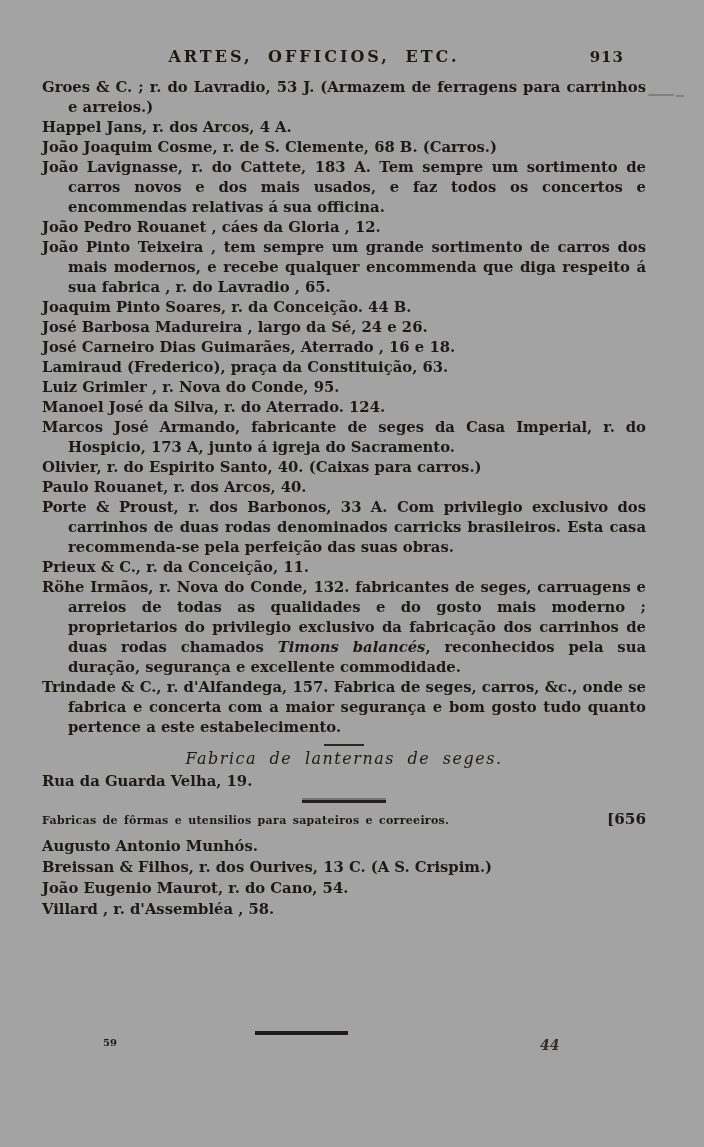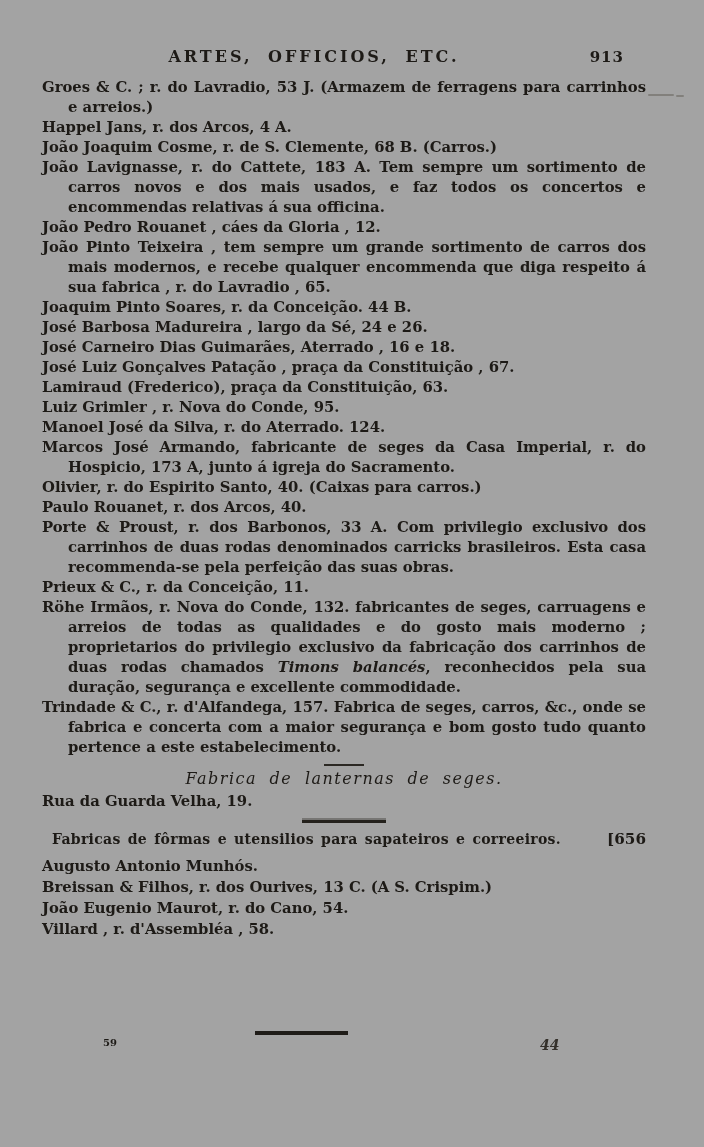--- a/index.html
+++ b/index.html
@@ -53,21 +53,21 @@
     margin:1px 0 3px 0;
     text-align:center;
     font-style:italic;font-size:16px;font-weight:normal;
     letter-spacing:1.5px;word-spacing:6px;
   }
   .formas-heading-row{
     display:flex;justify-content:space-between;align-items:baseline;
     margin:2px 0 8px 0;
   }
   .formas-heading{
-    font-weight:bold;font-size:14px;letter-spacing:.3px;word-spacing:2px;margin-left:10px;
+    font-weight:bold;font-size:11px;letter-spacing:.3px;word-spacing:2px;
   }
   .formas-ref{
     font-weight:bold;font-size:15.2px;
   }
   .spaced .entry{margin-bottom:1px !important;}
   
   .footer-rule{
     position:absolute;left:255px;top:1031px;width:93px;height:4px;
     background:#1f1c18;
   }
@@ -102,21 +102,20 @@
     <div class="entry-list">
         <p class="entry">Groes &amp; C. ; r. do Lavradio, 53 J. (Armazem de ferragens para carrinhos e arreios.)</p>
         <p class="entry">Happel Jans, r. dos Arcos, 4 A.</p>
         <p class="entry">João Joaquim Cosme, r. de S. Clemente, 68 B. (Carros.)</p>
         <p class="entry">João Lavignasse, r. do Cattete, 183 A. Tem sempre um sortimento de carros novos e dos mais usados, e faz todos os concertos e encommendas relativas á sua officina.</p>
         <p class="entry">João Pedro Rouanet , cáes da Gloria , 12.</p>
         <p class="entry">João Pinto Teixeira , tem sempre um grande sortimento de carros dos mais modernos, e recebe qualquer encommenda que diga respeito á sua fabrica , r. do Lavradio , 65.</p>
         <p class="entry">Joaquim Pinto Soares, r. da Conceição. 44 B.</p>
         <p class="entry">José Barbosa Madureira , largo da Sé, 24 e 26.</p>
         <p class="entry">José Carneiro Dias Guimarães, Aterrado , 16 e 18.</p>
-        <p class="entry">José Luiz Gonçalves Patação , praça da Constituição , 67.</p>
         <p class="entry">Lamiraud (Frederico), praça da Constituição, 63.</p>
         <p class="entry">Luiz Grimler , r. Nova do Conde, 95.</p>
         <p class="entry">Manoel José da Silva, r. do Aterrado. 124.</p>
         <p class="entry">Marcos José Armando, fabricante de seges da Casa Imperial, r. do Hospicio, 173 A, junto á igreja do Sacramento.</p>
         <p class="entry">Olivier, r. do Espirito Santo, 40. (Caixas para carros.)</p>
         <p class="entry">Paulo Rouanet, r. dos Arcos, 40.</p>
         <p class="entry">Porte &amp; Proust, r. dos Barbonos, 33 A. Com privilegio exclusivo dos carrinhos de duas rodas denominados carricks brasileiros. Esta casa recommenda-se pela perfeição das suas obras.</p>
         <p class="entry">Prieux &amp; C., r. da Conceição, 11.</p>
         <p class="entry">Röhe Irmãos, r. Nova do Conde, 132. fabricantes de seges, carruagens e arreios de todas as qualidades e do gosto mais moderno ; proprietarios do privilegio exclusivo da fabricação dos carrinhos de duas rodas chamados <i>Timons balancés</i>, reconhecidos pela sua duração, segurança e excellente commodidade.</p>
         <p class="entry">Trindade &amp; C., r. d'Alfandega, 157. Fabrica de seges, carros, &amp;c., onde se fabrica e concerta com a maior segurança e bom gosto tudo quanto pertence a este estabelecimento.</p>

